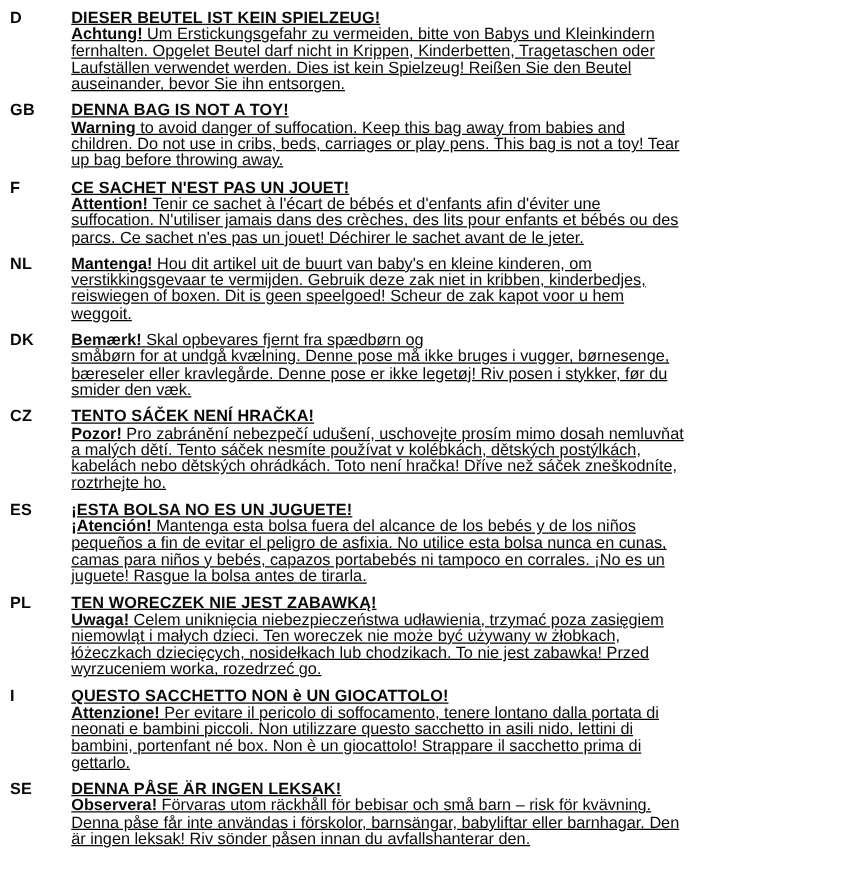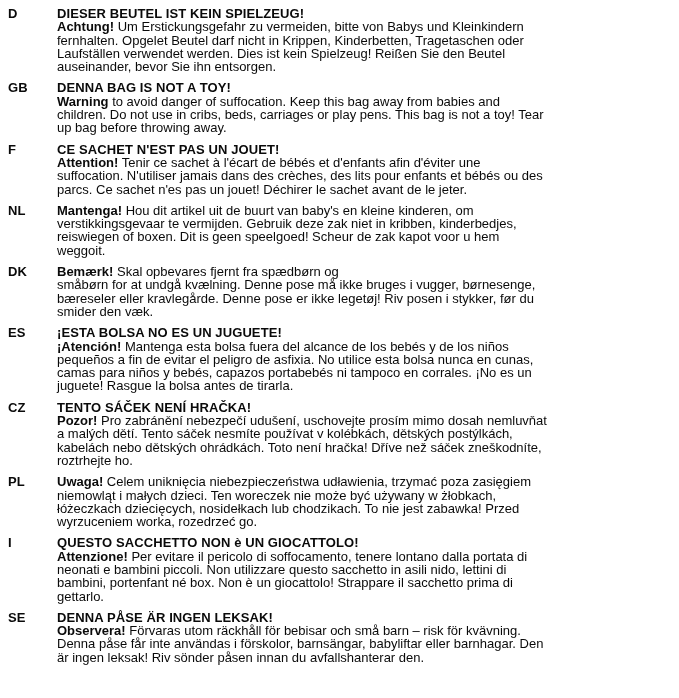--- a/index.html
+++ b/index.html
@@ -25,20 +25,21 @@
     font-weight: bold;
     font-size: 13px;
     line-height: 13.3px;
     letter-spacing: 0.2px;
   }
   .text-col {
     flex: 1 1 auto;
     min-width: 0;
     font-size: 13px;
     line-height: 13.3px;
+    text-decoration: underline;
   }
   .heading {
     font-weight: bold;
     white-space: pre-wrap;
     letter-spacing: 0.1px;
   }
   .body-text {
     font-weight: normal;
   }
   .lead {
@@ -98,44 +99,45 @@
     <div class="lang-code">DK</div>
     <div class="text-col">
       <div class="body-text"><span class="lead">Bemærk!</span> <span class="body-rest">Skal opbevares fjernt fra spædbørn og
 småbørn for at undgå kvælning. Denne pose må ikke bruges i vugger, børnesenge,
 bæreseler eller kravlegårde. Denne pose er ikke legetøj! Riv posen i stykker, før du
 smider den væk.</span></div>
     </div>
   </div>
 
   <div class="section">
+    <div class="lang-code">CZ</div>
+    <div class="text-col">
+      <div class="heading">TENTO SÁČEK NENÍ HRAČKA!</div>
+      <div class="body-text"><span class="lead">Pozor!</span> <span class="body-rest">Pro zabránění nebezpečí udušení, uschovejte prosím mimo dosah nemluvňat
+a malých dětí. Tento sáček nesmíte používat v kolébkách, dětských postýlkách,
+kabelách nebo dětských ohrádkách. Toto není hračka! Dříve než sáček zneškodníte,
+roztrhejte ho.</span></div>
+    </div>
+  </div>
+
+  <div class="section">
     <div class="lang-code">ES</div>
     <div class="text-col">
       <div class="heading">¡ESTA BOLSA NO ES UN JUGUETE!</div>
       <div class="body-text"><span class="lead">¡Atención!</span> <span class="body-rest">Mantenga esta bolsa fuera del alcance de los bebés y de los niños
 pequeños a fin de evitar el peligro de asfixia. No utilice esta bolsa nunca en cunas,
 camas para niños y bebés, capazos portabebés ni tampoco en corrales. ¡No es un
 juguete! Rasgue la bolsa antes de tirarla.</span></div>
     </div>
   </div>
 
   <div class="section">
-    <div class="lang-code">CZ</div>
-    <div class="text-col">
-      <div class="heading">TENTO SÁČEK NENÍ HRAČKA!</div>
-      <div class="body-text"><span class="lead">Pozor!</span> <span class="body-rest">Pro zabránění nebezpečí udušení, uschovejte prosím mimo dosah nemluvňat
-a malých dětí. Tento sáček nesmíte používat v kolébkách, dětských postýlkách,
-kabelách nebo dětských ohrádkách. Toto není hračka! Dříve než sáček zneškodníte,
-roztrhejte ho.</span></div>
-    </div>
-  </div>
-
-  <div class="section">
     <div class="lang-code">PL</div>
     <div class="text-col">
+      <div class="heading">TEN WORECZEK NIE JEST ZABAWKĄ!</div>
       <div class="body-text"><span class="lead">Uwaga!</span> <span class="body-rest">Celem uniknięcia niebezpieczeństwa udławienia, trzymać poza zasięgiem
 niemowląt i małych dzieci. Ten woreczek nie może być używany w żłobkach,
 łóżeczkach dziecięcych, nosidełkach lub chodzikach. To nie jest zabawka! Przed
 wyrzuceniem worka, rozedrzeć go.</span></div>
     </div>
   </div>
 
   <div class="section">
     <div class="lang-code">I</div>
     <div class="text-col">

